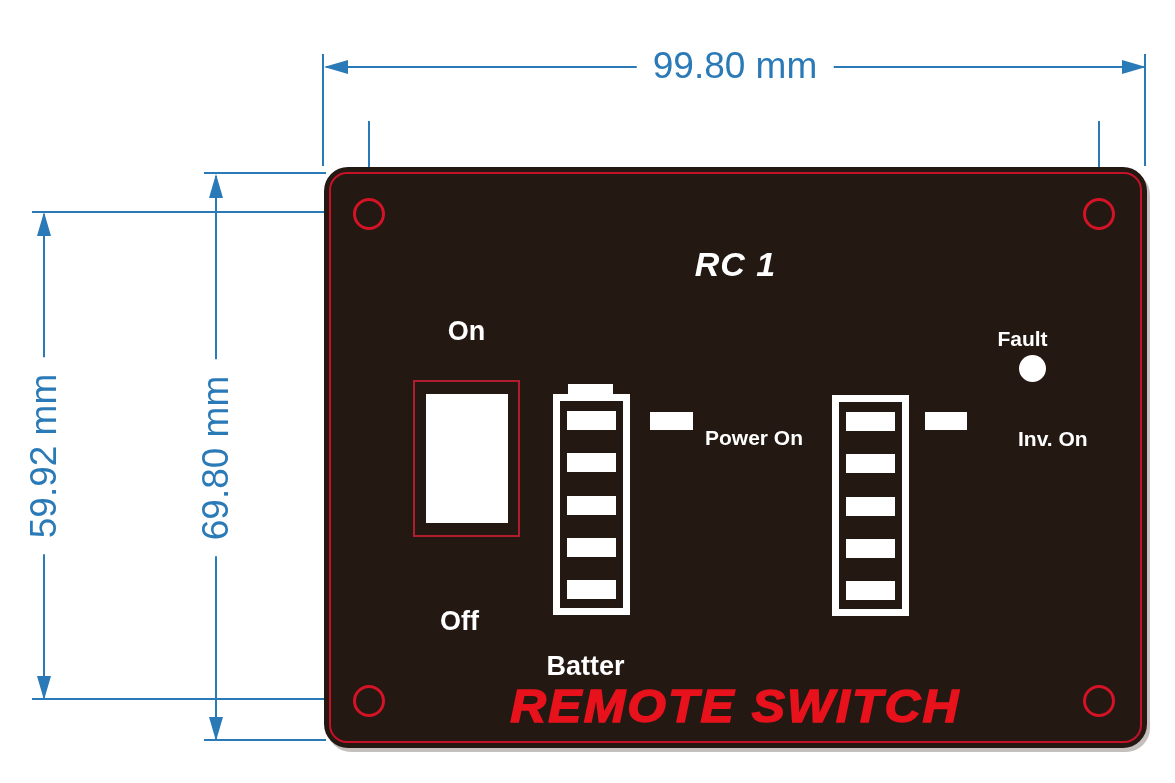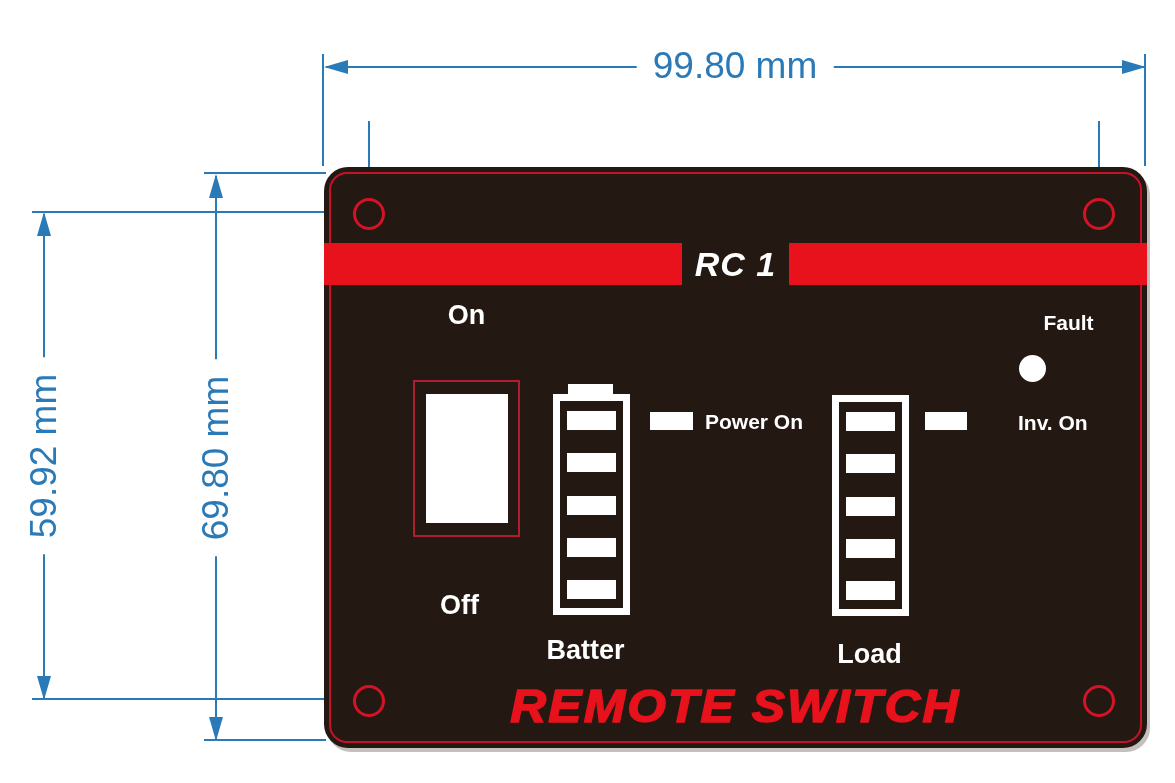--- a/index.html
+++ b/index.html
@@ -34,25 +34,25 @@
   .dim-v .lbl { position:absolute; left:7px; top:50%; transform:translate(-50%,-50%) rotate(-90deg);
     background:#fff; padding:0 16px; font-size:37px; color:var(--dimension-blue,#2b7ab8); white-space:nowrap; }
 
   
   .panel { position:absolute; left:324px; top:167px; width:823px; height:581px;
     background:var(--panel-bg,#241813); border-radius:24px;
     box-shadow:3px 4px 0 rgba(125,115,110,.45); }
   .inner-border { position:absolute; inset:5px; border:2px solid var(--border-red,#c41228); border-radius:18px; pointer-events:none; }
   .hole { position:absolute; width:32px; height:32px; border:3px solid var(--hole-red,#d41326); border-radius:50%; }
 
-  .stripe { position:absolute; left:0; right:0; top:76px; height:42px; display:flex; align-items:center; }
+  .stripe { position:absolute; left:0; right:0; top:76px; height:42px; display:flex; align-items:center;flex-direction:column; }
   .stripe-bar { flex:1; height:42px; background:var(--stripe-red,#e8121c); }
   .stripe-label { padding:0 13px; color:#fff; font-weight:bold; font-style:italic; font-size:34px; letter-spacing:1px; white-space:nowrap; }
 
-  .plabel { position:absolute; color:#fff; font-weight:bold; text-align:center; }
+  .plabel { position:absolute; color:#fff; font-weight:bold; text-align:center;margin-top:16px; }
   .lab-big { font-size:27px; }
   .lab-small { font-size:21px; }
 
   .switch { position:absolute; left:89px; top:213px; width:107px; height:157px; border:2px solid var(--switch-outline-red,#b01d2e); }
   .knob { position:absolute; left:11px; right:10px; top:12px; bottom:12px; background:#fff; }
 
   .gauge-body { position:absolute; width:77px; height:221px; border:7px solid #fff;
     display:flex; flex-direction:column; justify-content:space-between; padding:10px 7px 9px; }
   .gauge-body .seg { height:19px; background:#fff; }
   .bat-terminal { position:absolute; left:244px; top:217px; width:45px; height:12px; background:#fff; }
@@ -134,21 +134,20 @@
 
     <div class="gauge-body" style="left:508px; top:228px;">
         <div class="seg"></div>
         <div class="seg"></div>
         <div class="seg"></div>
         <div class="seg"></div>
         <div class="seg"></div>
       </div>
     <div class="ind-bar" style="left:601px; top:245px; width:42px;"></div>
     <div class="plabel lab-small" style="left:694px; top:244px;">Inv. On</div>
-    <div class="plabel lab-big" style="left:458px; top:472px; width:175px;">Load</div>
 
-    <div class="plabel lab-small" style="left:706px; top:144px; width:77px;">Fault</div>
+    <div class="plabel lab-small" style="left:660px; top:144px; width:77px;">Fault</div>
     <div class="led"></div>
 
     <div class="title">REMOTE SWITCH</div>
   </div>
 
 </div>
 
 </body></html>

